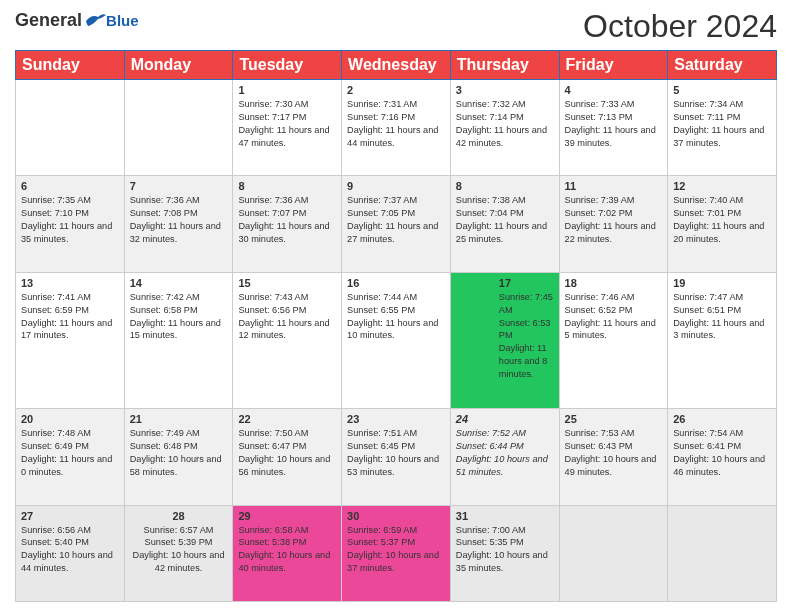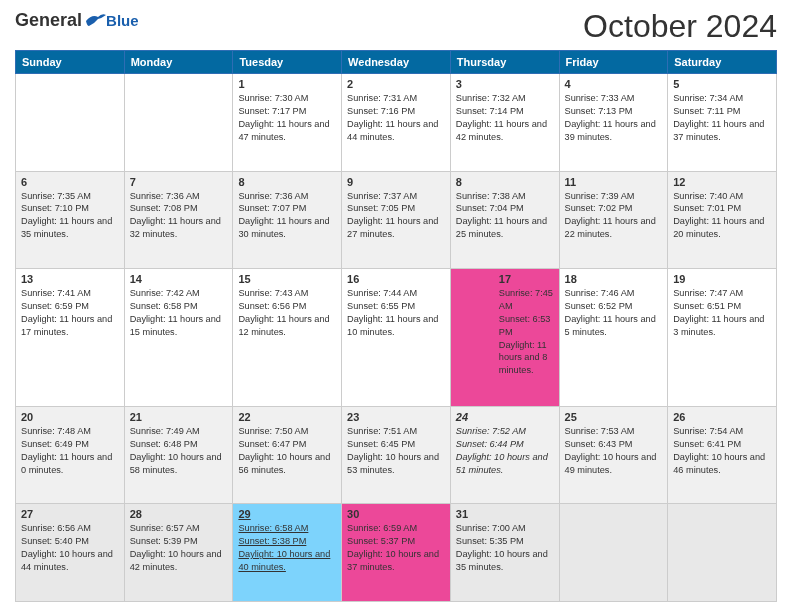--- a/index.html
+++ b/index.html
@@ -60,23 +60,23 @@
       font-size: 14px;
       color: #555;
       margin-top: 2px;
     }
     .calendar-table {
       width: 100%;
       border-collapse: collapse;
       flex: 1;
     }
     .calendar-table th {
-      background-color: #0369a1;
+      background-color: #ef4444;
       color: white;
-      font-size: 11px;
+      font-size: 16px;
       font-weight: bold;
       padding: 5px 6px;
       text-align: left;
       border: 1px solid #2e6db4;
     }
     .calendar-table td {
       border: 1px solid #ccc;
       vertical-align: top;
       padding: 4px 5px;
       font-size: 9.5px;
@@ -200,21 +200,21 @@
             <div class="cell-info">Sunrise: 7:42 AM<br>Sunset: 6:58 PM<br>Daylight: 11 hours and 15 minutes.</div>
           </td>
           <td style="background-color: rgb(255, 255, 255);">
             <span class="day-number">15</span>
             <div class="cell-info">Sunrise: 7:43 AM<br>Sunset: 6:56 PM<br>Daylight: 11 hours and 12 minutes.</div>
           </td>
           <td style="background-color: rgb(255, 255, 255);">
             <span class="day-number">16</span>
             <div class="cell-info">Sunrise: 7:44 AM<br>Sunset: 6:55 PM<br>Daylight: 11 hours and 10 minutes.</div>
           </td>
-          <td style="background-color: #ec4899; padding-left: 48px;">
+          <td style="background-color: #22c55e; padding-left: 48px;">
             <span class="day-number">17</span>
             <div class="cell-info">Sunrise: 7:45 AM<br>Sunset: 6:53 PM<br>Daylight: 11 hours and 8 minutes.</div>
           </td>
           <td style="background-color: rgb(255, 255, 255);">
             <span class="day-number">18</span>
             <div class="cell-info">Sunrise: 7:46 AM<br>Sunset: 6:52 PM<br>Daylight: 11 hours and 5 minutes.</div>
           </td>
           <td style="background-color: rgb(255, 255, 255);">
             <span class="day-number">19</span>
             <div class="cell-info">Sunrise: 7:47 AM<br>Sunset: 6:51 PM<br>Daylight: 11 hours and 3 minutes.</div>
@@ -248,25 +248,25 @@
           <td style="background-color: rgb(240, 240, 240); margin-left: 48px;">
             <span class="day-number">26</span>
             <div class="cell-info">Sunrise: 7:54 AM<br>Sunset: 6:41 PM<br>Daylight: 10 hours and 46 minutes.</div>
           </td>
         </tr>
         <tr>
           <td style="background-color: rgb(232, 232, 232);">
             <span class="day-number">27</span>
             <div class="cell-info">Sunrise: 6:56 AM<br>Sunset: 5:40 PM<br>Daylight: 10 hours and 44 minutes.</div>
           </td>
-          <td style="background-color: rgb(232, 232, 232);">
+          <td style="background-color: rgb(232, 232, 232); text-align: center;">
             <span class="day-number">28</span>
             <div class="cell-info">Sunrise: 6:57 AM<br>Sunset: 5:39 PM<br>Daylight: 10 hours and 42 minutes.</div>
           </td>
-          <td style="background-color: #7dd3fc; text-decoration: underline;">
+          <td style="background-color: #ec4899;">
             <span class="day-number">29</span>
             <div class="cell-info">Sunrise: 6:58 AM<br>Sunset: 5:38 PM<br>Daylight: 10 hours and 40 minutes.</div>
           </td>
           <td style="background-color: #ec4899;">
             <span class="day-number">30</span>
             <div class="cell-info">Sunrise: 6:59 AM<br>Sunset: 5:37 PM<br>Daylight: 10 hours and 37 minutes.</div>
           </td>
           <td style="background-color: rgb(232, 232, 232);">
             <span class="day-number">31</span>
             <div class="cell-info">Sunrise: 7:00 AM<br>Sunset: 5:35 PM<br>Daylight: 10 hours and 35 minutes.</div>

